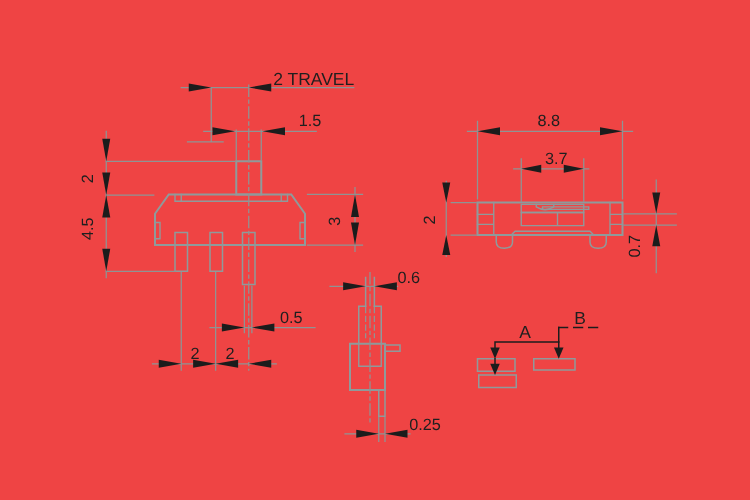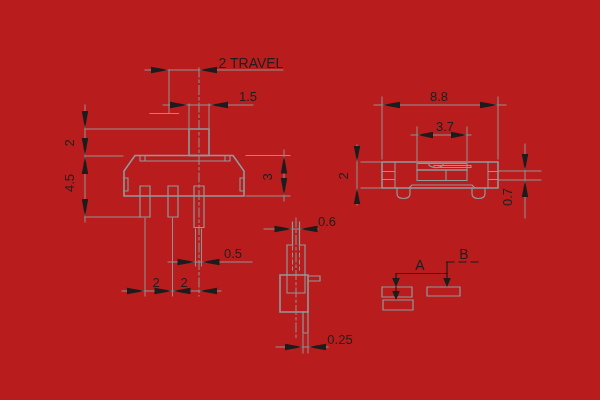--- a/index.html
+++ b/index.html
@@ -1,16 +1,16 @@
 <!DOCTYPE html>
 <html><head>
 <meta charset="utf-8">
 <style>
   html,body{margin:0;padding:0;background:#fff;}
-  .stage{width:600px;height:400px;position:relative;background:#b91c1c;overflow:hidden;}
+  .stage{width:600px;height:400px;position:relative;background:#ef4444;overflow:hidden;}
   svg{display:block;}
   text{font-family:"Liberation Sans","DejaVu Sans",sans-serif;font-size:13px;}
   .big{font-size:14px;}
 </style>
 </head>
 <body>
 
 <div class="stage">
 <svg width="600" height="400" viewBox="0 0 600 400">
 

